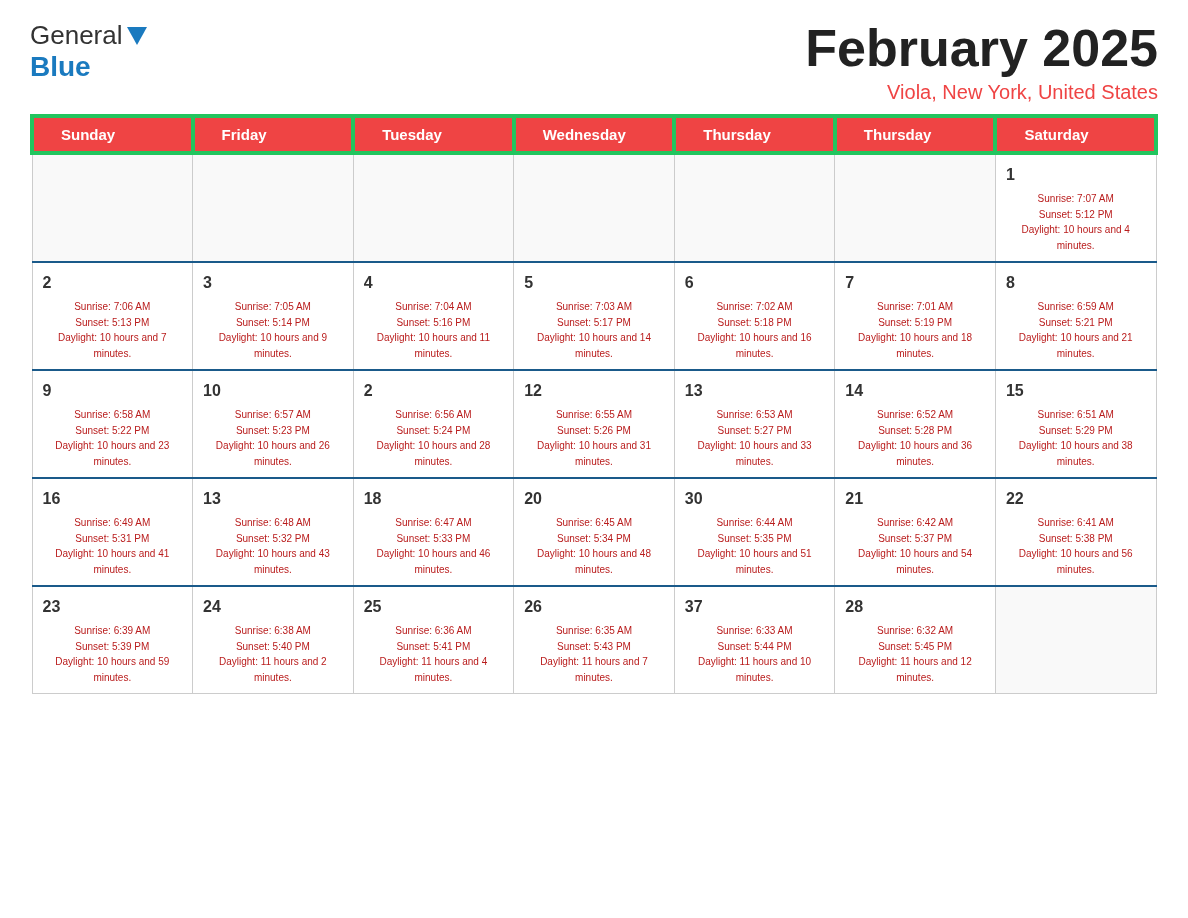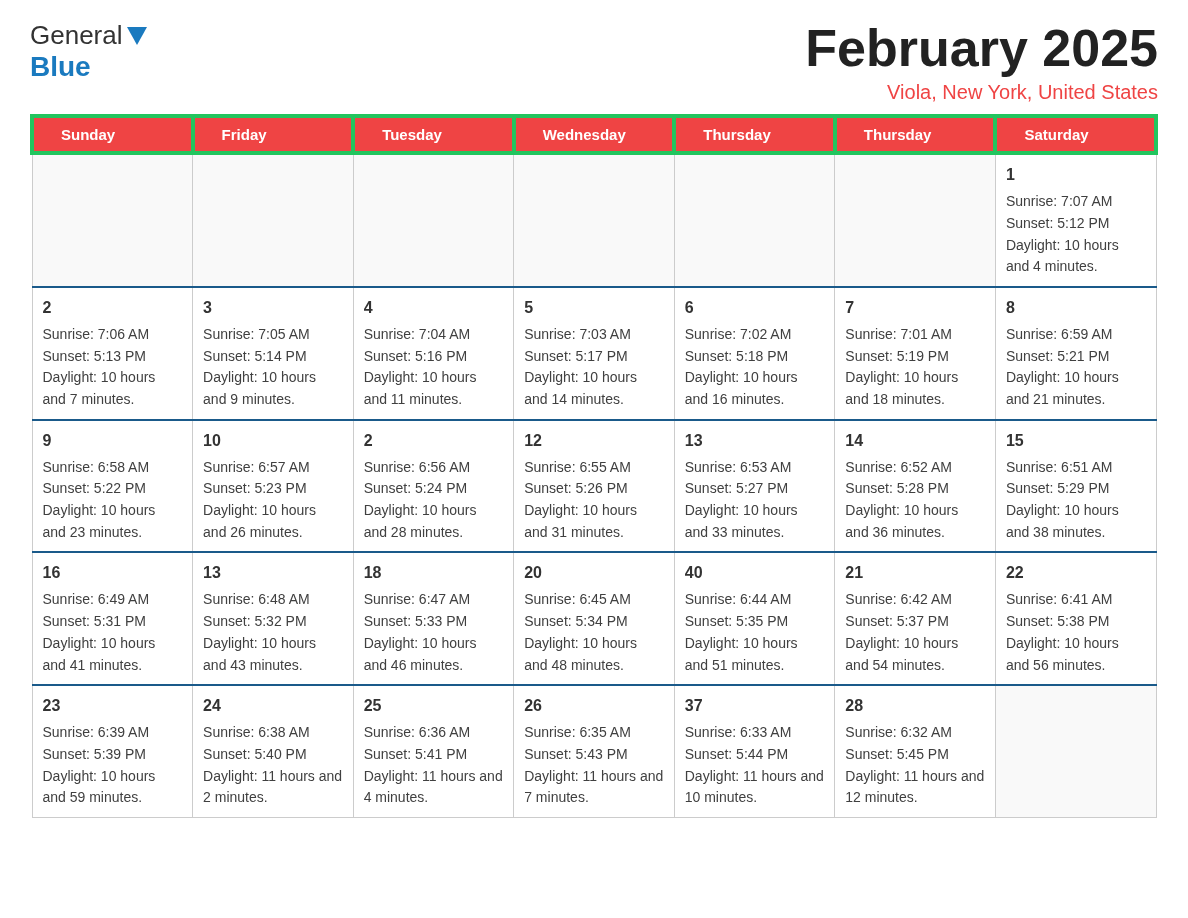--- a/index.html
+++ b/index.html
@@ -81,23 +81,24 @@
       color: #333;
       line-height: 1.5;
     }
     .day-number {
       font-size: 16px;
       font-weight: bold;
       display: block;
       margin-bottom: 4px;
     }
     .day-info {
-      font-size: 14px;
+      font-size: 10px;
       line-height: 1.55;
-      color: #404040;
+      color: #b91c1c;
+      text-align: center;
     }
     .calendar tbody tr td {
       border-top: 2px solid #1a5a8a;
     }
     .calendar tbody tr:first-child td {
       border-top: 2px solid #1a5a8a;
     }
     .empty-cell {
       background: #f9f9f9;
     }
@@ -215,21 +216,21 @@
         </td>
         <td>
           <span class="day-number">18</span>
           <div class="day-info">Sunrise: 6:47 AM<br>Sunset: 5:33 PM<br>Daylight: 10 hours and 46 minutes.</div>
         </td>
         <td>
           <span class="day-number">20</span>
           <div class="day-info">Sunrise: 6:45 AM<br>Sunset: 5:34 PM<br>Daylight: 10 hours and 48 minutes.</div>
         </td>
         <td>
-          <span class="day-number">40</span>
+          <span class="day-number">30</span>
           <div class="day-info">Sunrise: 6:44 AM<br>Sunset: 5:35 PM<br>Daylight: 10 hours and 51 minutes.</div>
         </td>
         <td>
           <span class="day-number">21</span>
           <div class="day-info">Sunrise: 6:42 AM<br>Sunset: 5:37 PM<br>Daylight: 10 hours and 54 minutes.</div>
         </td>
         <td>
           <span class="day-number">22</span>
           <div class="day-info">Sunrise: 6:41 AM<br>Sunset: 5:38 PM<br>Daylight: 10 hours and 56 minutes.</div>
         </td>

